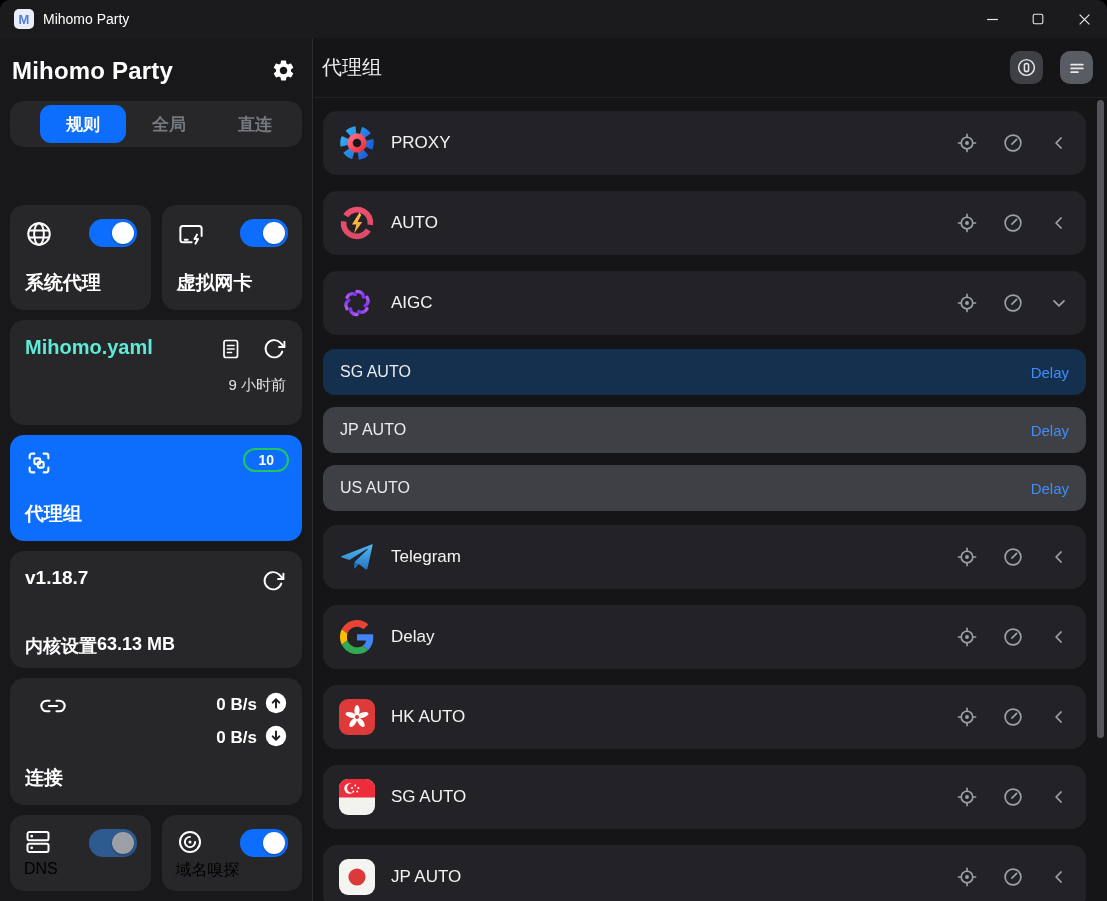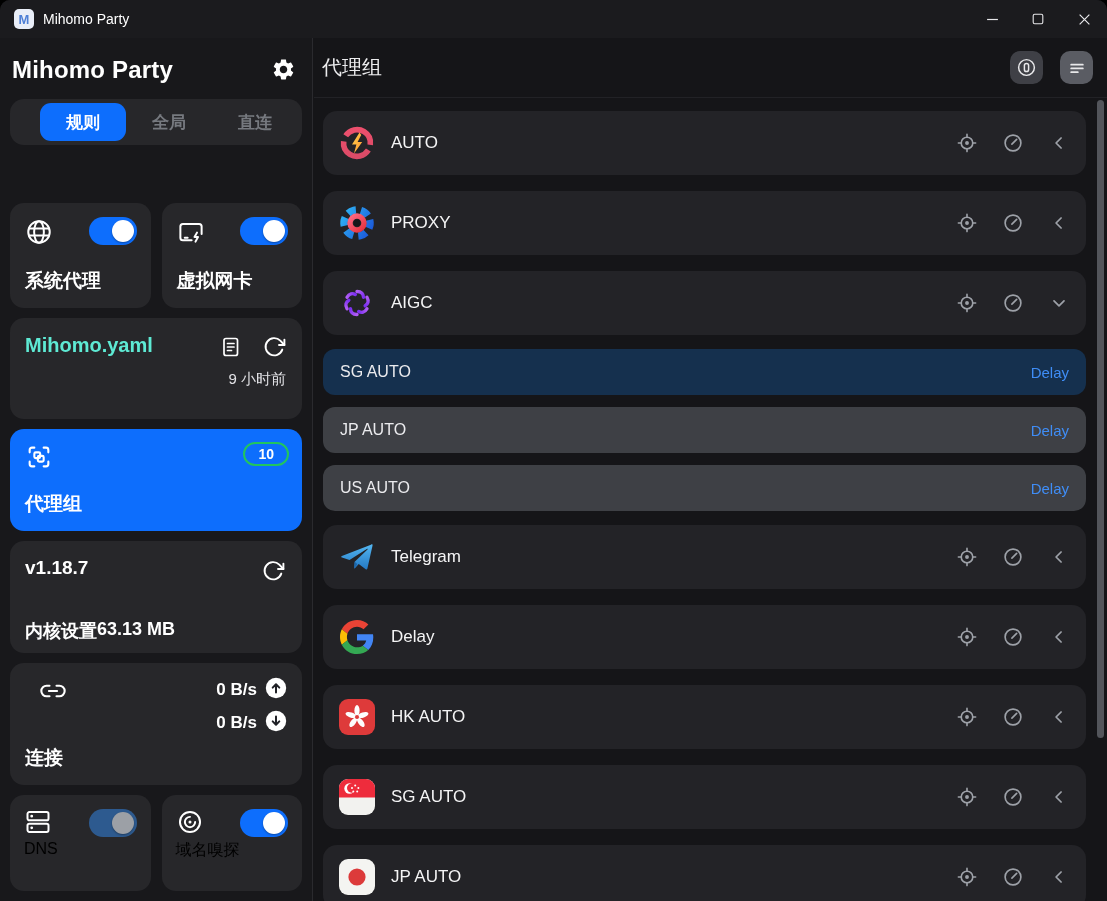--- a/index.html
+++ b/index.html
@@ -56,21 +56,21 @@
   .core-version { color:#fff; font-size:19px; font-weight:bold; }
   .core-refresh { position:absolute; top:17px; right:16px; color:#fff; }
   .core-bottom { position:absolute; left:15px; right:15px; bottom:10px; display:flex; justify-content:flex-start; }
   .core-label, .core-mem { color:#fff; font-size:18px; font-weight:bold; }
 
   .conn-card { height:130px; padding:14px 29px; }
   .conn-rates { position:absolute; top:14px; right:15px; display:flex; flex-direction:column; gap:7px; }
   .rate-row { display:flex; align-items:center; gap:8px; justify-content:flex-end; }
   .rate-val { color:#fff; font-size:17px; font-weight:600; }
 
-  .b-card { flex:1; height:96px; padding:13px 14px; }
+  .b-card { flex:1; height:76px; padding:13px 14px; }
 
   
   .main { position:absolute; top:38px; left:314px; right:0; bottom:0; background:#151518; }
   .main-header { position:absolute; top:0; left:0; right:0; height:60px; display:flex; align-items:center;
     justify-content:space-between; padding:0 14px 0 8px; border-bottom:1px solid #222226; }
   .main-title { color:#ececee; font-size:20px; }
   .header-actions { display:flex; gap:17px; }
   .hdr-btn { width:33px; height:33px; border-radius:10px; display:flex; align-items:center; justify-content:center; color:#e8e8ea; }
   .hdr-btn.b1 { background:#3f4046; }
   .hdr-btn.b2 { background:#5a5c63; }
@@ -287,79 +287,79 @@
         </div>
         <div class="hdr-btn b2">
           <svg width="20" height="20" viewBox="0 0 24 24" fill="none" stroke="currentColor" stroke-width="2.1" stroke-linecap="round">
               <path d="M5 8h14M5 12.5h14M5 17h8"></path>
             </svg>
         </div>
       </div>
     </header>
 
     <div class="group-list" id="group-list">
-  <div class="group-row">
-    <span class="gicon">
-            <svg width="36" height="36" viewBox="0 0 36 36">
-    <defs>
-                <linearGradient id="ab1" x1="0" y1="0" x2="1" y2="1">
-                  <stop offset="0" stop-color="#f0506e"></stop>
-                  <stop offset="1" stop-color="#d84a66"></stop>
-                </linearGradient>
-    <linearGradient id="ab2" x1="0" y1="0" x2="1" y2="1">
-                  <stop offset="0" stop-color="#ffd34d"></stop>
-                  <stop offset="1" stop-color="#ff9430"></stop>
-                </linearGradient>
-              </defs>
-    <circle cx="18" cy="18" r="13.4" fill="none" stroke="url(#ab1)" stroke-width="5.6" stroke-dasharray="36 6" transform="rotate(32 18 18)"></circle>
-    <path d="M20.5 7.5 13 19.5h4.4L15 28.5l8.2-11.6h-4.6l3.6-7z" fill="url(#ab2)"></path>
-            </svg>
-          </span>
-    <span class="gname">AUTO</span>
-    <span class="gactions">
-      <span class="act">
-        <svg width="22" height="22" viewBox="0 0 24 24" fill="none" stroke="currentColor" stroke-width="1.8">
-                <circle cx="12" cy="12" r="6.3"></circle>
-                <circle cx="12" cy="12" r="2.1" fill="currentColor" stroke="none"></circle>
-                <path d="M12 2.6v3.1M12 18.3v3.1M2.6 12h3.1M18.3 12h3.1" stroke-linecap="round"></path>
-              </svg>
-      </span>
-      <span class="act">
-        <svg width="22" height="22" viewBox="0 0 24 24" fill="none" stroke="currentColor" stroke-width="1.8" stroke-linecap="round">
-                <circle cx="12" cy="12" r="8.6"></circle>
-                <path d="M10.8 13.2 16 8"></path>
-              </svg>
-      </span>
-      <span class="act chev">
-        <svg width="20" height="20" viewBox="0 0 24 24" fill="none" stroke="currentColor" stroke-width="2.1" stroke-linecap="round" stroke-linejoin="round">
-                <polyline points="14.5 6 8.5 12 14.5 18"></polyline>
-              </svg>
-      </span>
-    </span>
-  </div>
-
   <div class="group-row">
     <span class="gicon">
             <svg width="36" height="36" viewBox="0 0 36 36">
     <defs>
                 <linearGradient id="pw1" x1="0" y1="0" x2="1" y2="1">
                   <stop offset="0" stop-color="#2fb4f6"></stop>
                   <stop offset="1" stop-color="#1a55d8"></stop>
                 </linearGradient>
     <linearGradient id="pw2" x1="0" y1="0" x2="1" y2="1">
                   <stop offset="0" stop-color="#ff6b84"></stop>
                   <stop offset="1" stop-color="#e6323f"></stop>
                 </linearGradient>
               </defs>
     <circle cx="18" cy="18" r="13" fill="none" stroke="url(#pw1)" stroke-width="7.5" stroke-dasharray="8.6 5" transform="rotate(-14 18 18)"></circle>
     <circle cx="18" cy="18" r="7" fill="none" stroke="url(#pw2)" stroke-width="5.4"></circle>
     <circle cx="18" cy="18" r="3.4" fill="#17171a"></circle>
             </svg>
           </span>
     <span class="gname">PROXY</span>
+    <span class="gactions">
+      <span class="act">
+        <svg width="22" height="22" viewBox="0 0 24 24" fill="none" stroke="currentColor" stroke-width="1.8">
+                <circle cx="12" cy="12" r="6.3"></circle>
+                <circle cx="12" cy="12" r="2.1" fill="currentColor" stroke="none"></circle>
+                <path d="M12 2.6v3.1M12 18.3v3.1M2.6 12h3.1M18.3 12h3.1" stroke-linecap="round"></path>
+              </svg>
+      </span>
+      <span class="act">
+        <svg width="22" height="22" viewBox="0 0 24 24" fill="none" stroke="currentColor" stroke-width="1.8" stroke-linecap="round">
+                <circle cx="12" cy="12" r="8.6"></circle>
+                <path d="M10.8 13.2 16 8"></path>
+              </svg>
+      </span>
+      <span class="act chev">
+        <svg width="20" height="20" viewBox="0 0 24 24" fill="none" stroke="currentColor" stroke-width="2.1" stroke-linecap="round" stroke-linejoin="round">
+                <polyline points="14.5 6 8.5 12 14.5 18"></polyline>
+              </svg>
+      </span>
+    </span>
+  </div>
+
+  <div class="group-row">
+    <span class="gicon">
+            <svg width="36" height="36" viewBox="0 0 36 36">
+    <defs>
+                <linearGradient id="ab1" x1="0" y1="0" x2="1" y2="1">
+                  <stop offset="0" stop-color="#f0506e"></stop>
+                  <stop offset="1" stop-color="#d84a66"></stop>
+                </linearGradient>
+    <linearGradient id="ab2" x1="0" y1="0" x2="1" y2="1">
+                  <stop offset="0" stop-color="#ffd34d"></stop>
+                  <stop offset="1" stop-color="#ff9430"></stop>
+                </linearGradient>
+              </defs>
+    <circle cx="18" cy="18" r="13.4" fill="none" stroke="url(#ab1)" stroke-width="5.6" stroke-dasharray="36 6" transform="rotate(32 18 18)"></circle>
+    <path d="M20.5 7.5 13 19.5h4.4L15 28.5l8.2-11.6h-4.6l3.6-7z" fill="url(#ab2)"></path>
+            </svg>
+          </span>
+    <span class="gname">AUTO</span>
     <span class="gactions">
       <span class="act">
         <svg width="22" height="22" viewBox="0 0 24 24" fill="none" stroke="currentColor" stroke-width="1.8">
                 <circle cx="12" cy="12" r="6.3"></circle>
                 <circle cx="12" cy="12" r="2.1" fill="currentColor" stroke="none"></circle>
                 <path d="M12 2.6v3.1M12 18.3v3.1M2.6 12h3.1M18.3 12h3.1" stroke-linecap="round"></path>
               </svg>
       </span>
       <span class="act">
         <svg width="22" height="22" viewBox="0 0 24 24" fill="none" stroke="currentColor" stroke-width="1.8" stroke-linecap="round">

